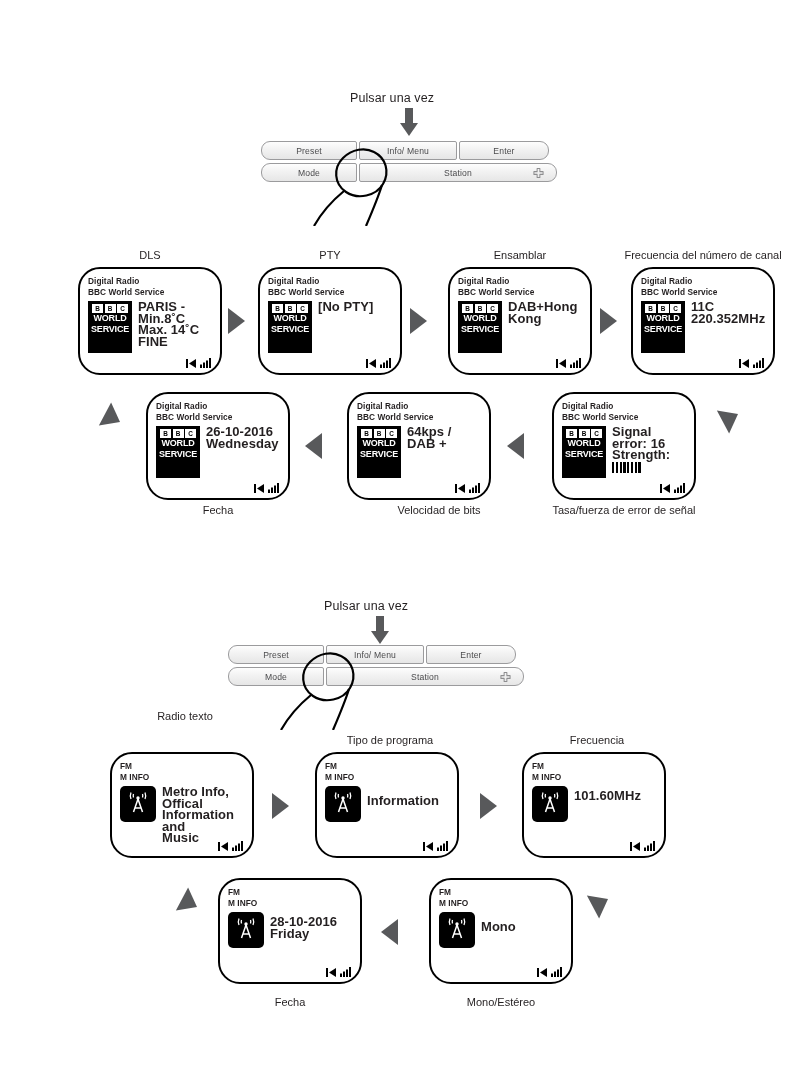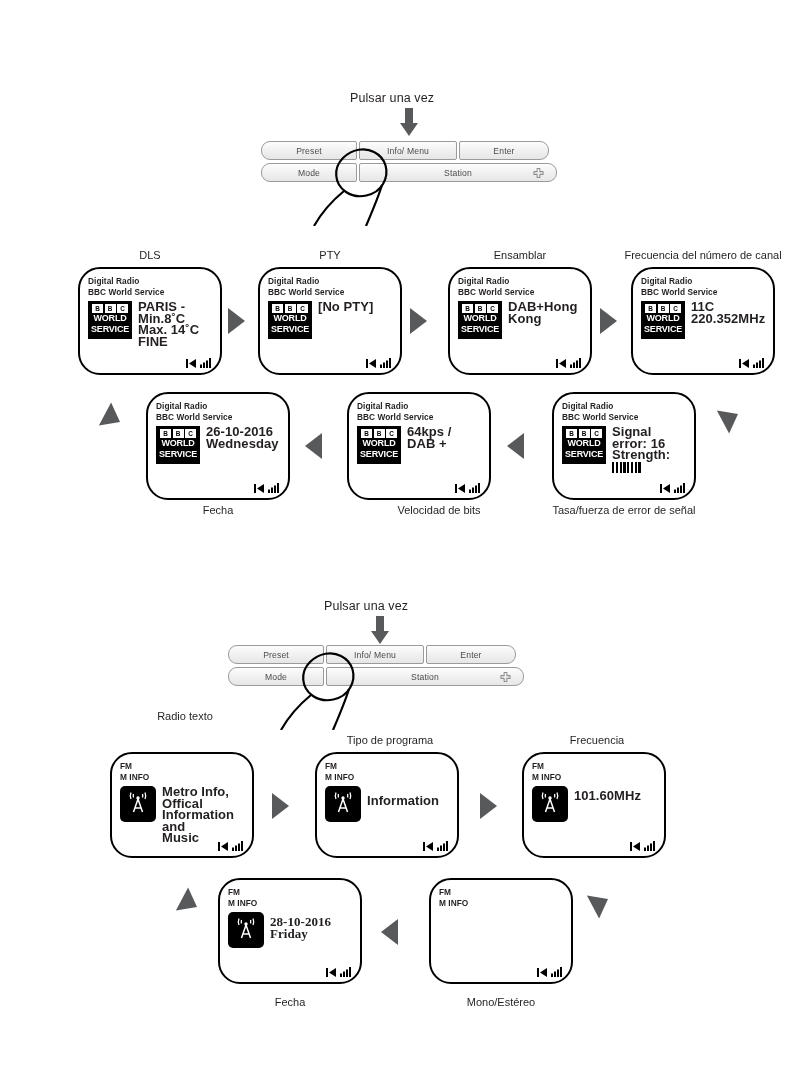--- a/index.html
+++ b/index.html
@@ -75,21 +75,21 @@
     padding: 7px 8px 4px 8px;
   }
   .screen .line1, .screen .line2 {
     font-size: 8.3px; font-weight: bold; line-height: 11px;
     letter-spacing: .05px; white-space: nowrap;
   }
   .screen .body { position: relative; margin-top: 3px; display: flex; gap: 6px; }
 
   
   .bbc-logo {
-    width: 44px; height: 38px; background: #000;
+    width: 44px; height: 52px; background: #000;
     padding: 3px 10px; flex: 0 0 auto;
     display: flex; flex-direction: column; align-items: center; justify-content: flex-start;
   }
   .bbc-row { display: flex; gap: 1.5px; }
   .bbc-box {
     width: 11px; height: 9px; background: #fff; color: #000;
     font-size: 6.4px; font-weight: bold; line-height: 9px; text-align: center;
   }
   .bbc-word {
     color: #fff; font-weight: bold; font-size: 9px; line-height: 10.5px;
@@ -555,49 +555,64 @@
 
   <div class="tri right" style="left:272px; top:793px;"></div>
   <div class="tri right" style="left:480px; top:793px;"></div>
 
   <div class="tri right tilt-dr" style="left:592px; top:890px;"></div>
   <div class="tri right tilt-dl" style="left:181px; top:890px;"></div>
 
   <div class="screen" style="left:429px; top:878px; height:106px;">
     <div class="line1">FM</div>
     <div class="line2">M INFO</div>
-    <div class="scr-icons">
-      <svg width="11" height="9" viewBox="0 0 11 9">
-        <rect x="0" y="0" width="2" height="9" fill="#000"></rect>
-        <path d="M10 0 L10 9 L3 4.5 Z" fill="#000"></path>
-      </svg>
-      <svg width="11" height="10" viewBox="0 0 11 10">
-        <rect x="0" y="6.5" width="2" height="3.5" fill="#000"></rect>
-        <rect x="3" y="4.5" width="2" height="5.5" fill="#000"></rect>
-        <rect x="6" y="2.5" width="2" height="7.5" fill="#000"></rect>
-        <rect x="9" y="0" width="2" height="10" fill="#000"></rect>
-      </svg>
-    </div>
-  </div>
-
-  <div class="screen" style="left:218px; top:878px; height:106px;">
-    <div class="line1">FM</div>
-    <div class="line2">M INFO</div>
     <div class="body">
       <div class="fm-logo">
         <svg width="26" height="26" viewBox="0 0 26 26">
           <path d="M13 8 L8.5 21 M13 8 L17.5 21 M10 17 h6" stroke="#fff" stroke-width="1.5" fill="none"></path>
           <circle cx="13" cy="7" r="1.7" fill="#fff"></circle>
           <path d="M8.5 6.5 A5.5 5.5 0 0 1 8.5 3" stroke="#fff" stroke-width="1.3" fill="none"></path>
           <path d="M6 8 A8.5 8.5 0 0 1 6 1.5" stroke="#fff" stroke-width="1.3" fill="none"></path>
           <path d="M17.5 6.5 A5.5 5.5 0 0 0 17.5 3" stroke="#fff" stroke-width="1.3" fill="none"></path>
           <path d="M20 8 A8.5 8.5 0 0 0 20 1.5" stroke="#fff" stroke-width="1.3" fill="none"></path>
         </svg>
       </div>
-      <div class="scr-text" style="padding-top:4px;font-family:Liberation Serif, serif;">
+      <div class="scr-text" style="padding-top:9px;">
+        <div>Mono</div>
+      </div>
+    </div>
+    <div class="scr-icons">
+      <svg width="11" height="9" viewBox="0 0 11 9">
+        <rect x="0" y="0" width="2" height="9" fill="#000"></rect>
+        <path d="M10 0 L10 9 L3 4.5 Z" fill="#000"></path>
+      </svg>
+      <svg width="11" height="10" viewBox="0 0 11 10">
+        <rect x="0" y="6.5" width="2" height="3.5" fill="#000"></rect>
+        <rect x="3" y="4.5" width="2" height="5.5" fill="#000"></rect>
+        <rect x="6" y="2.5" width="2" height="7.5" fill="#000"></rect>
+        <rect x="9" y="0" width="2" height="10" fill="#000"></rect>
+      </svg>
+    </div>
+  </div>
+
+  <div class="screen" style="left:218px; top:878px; height:106px;">
+    <div class="line1">FM</div>
+    <div class="line2">M INFO</div>
+    <div class="body">
+      <div class="fm-logo">
+        <svg width="26" height="26" viewBox="0 0 26 26">
+          <path d="M13 8 L8.5 21 M13 8 L17.5 21 M10 17 h6" stroke="#fff" stroke-width="1.5" fill="none"></path>
+          <circle cx="13" cy="7" r="1.7" fill="#fff"></circle>
+          <path d="M8.5 6.5 A5.5 5.5 0 0 1 8.5 3" stroke="#fff" stroke-width="1.3" fill="none"></path>
+          <path d="M6 8 A8.5 8.5 0 0 1 6 1.5" stroke="#fff" stroke-width="1.3" fill="none"></path>
+          <path d="M17.5 6.5 A5.5 5.5 0 0 0 17.5 3" stroke="#fff" stroke-width="1.3" fill="none"></path>
+          <path d="M20 8 A8.5 8.5 0 0 0 20 1.5" stroke="#fff" stroke-width="1.3" fill="none"></path>
+        </svg>
+      </div>
+      <div class="scr-text" style="padding-top:4px;">
         <div>28-10-2016</div>
         <div>Friday</div>
       </div>
     </div>
     <div class="scr-icons">
       <svg width="11" height="9" viewBox="0 0 11 9">
         <rect x="0" y="0" width="2" height="9" fill="#000"></rect>
         <path d="M10 0 L10 9 L3 4.5 Z" fill="#000"></path>
       </svg>
       <svg width="11" height="10" viewBox="0 0 11 10">

